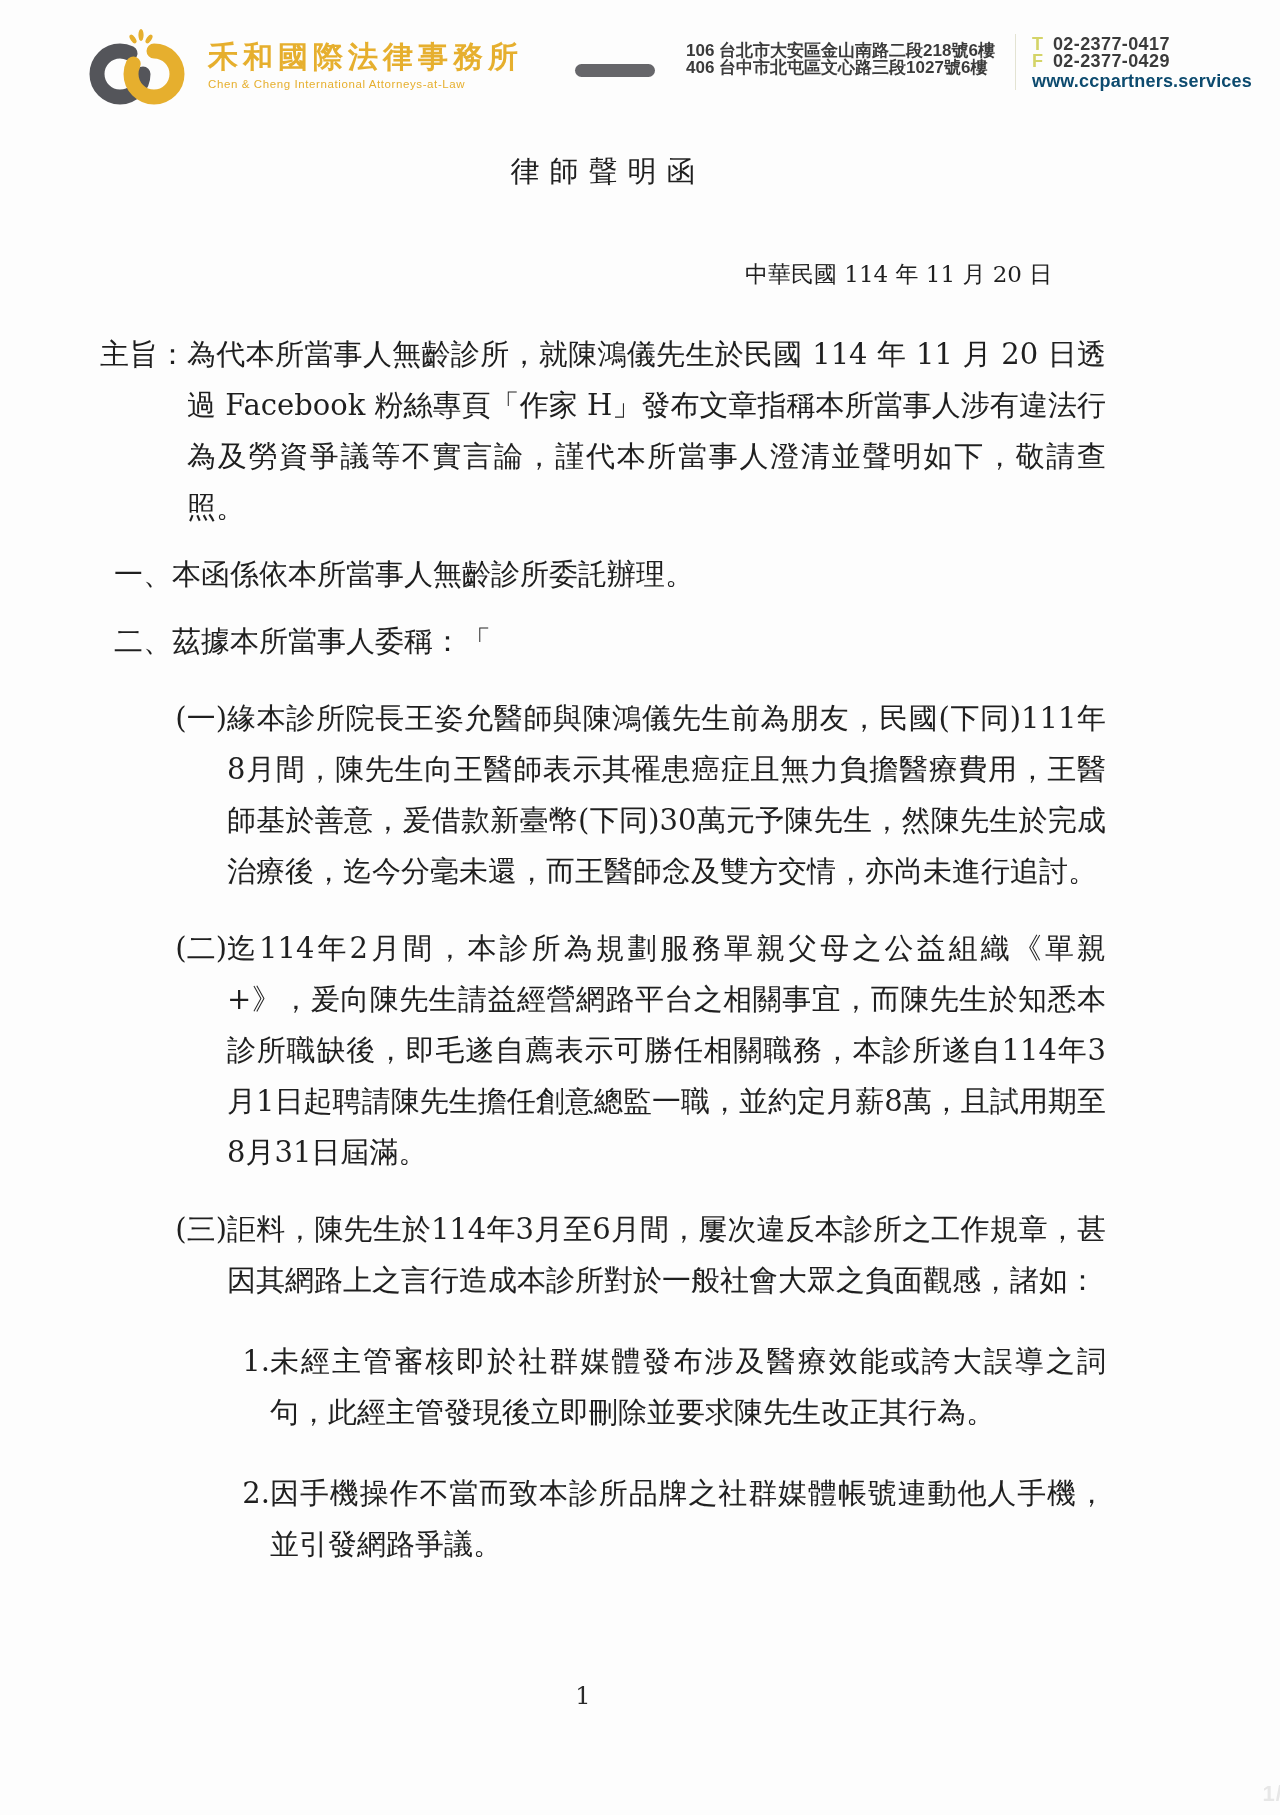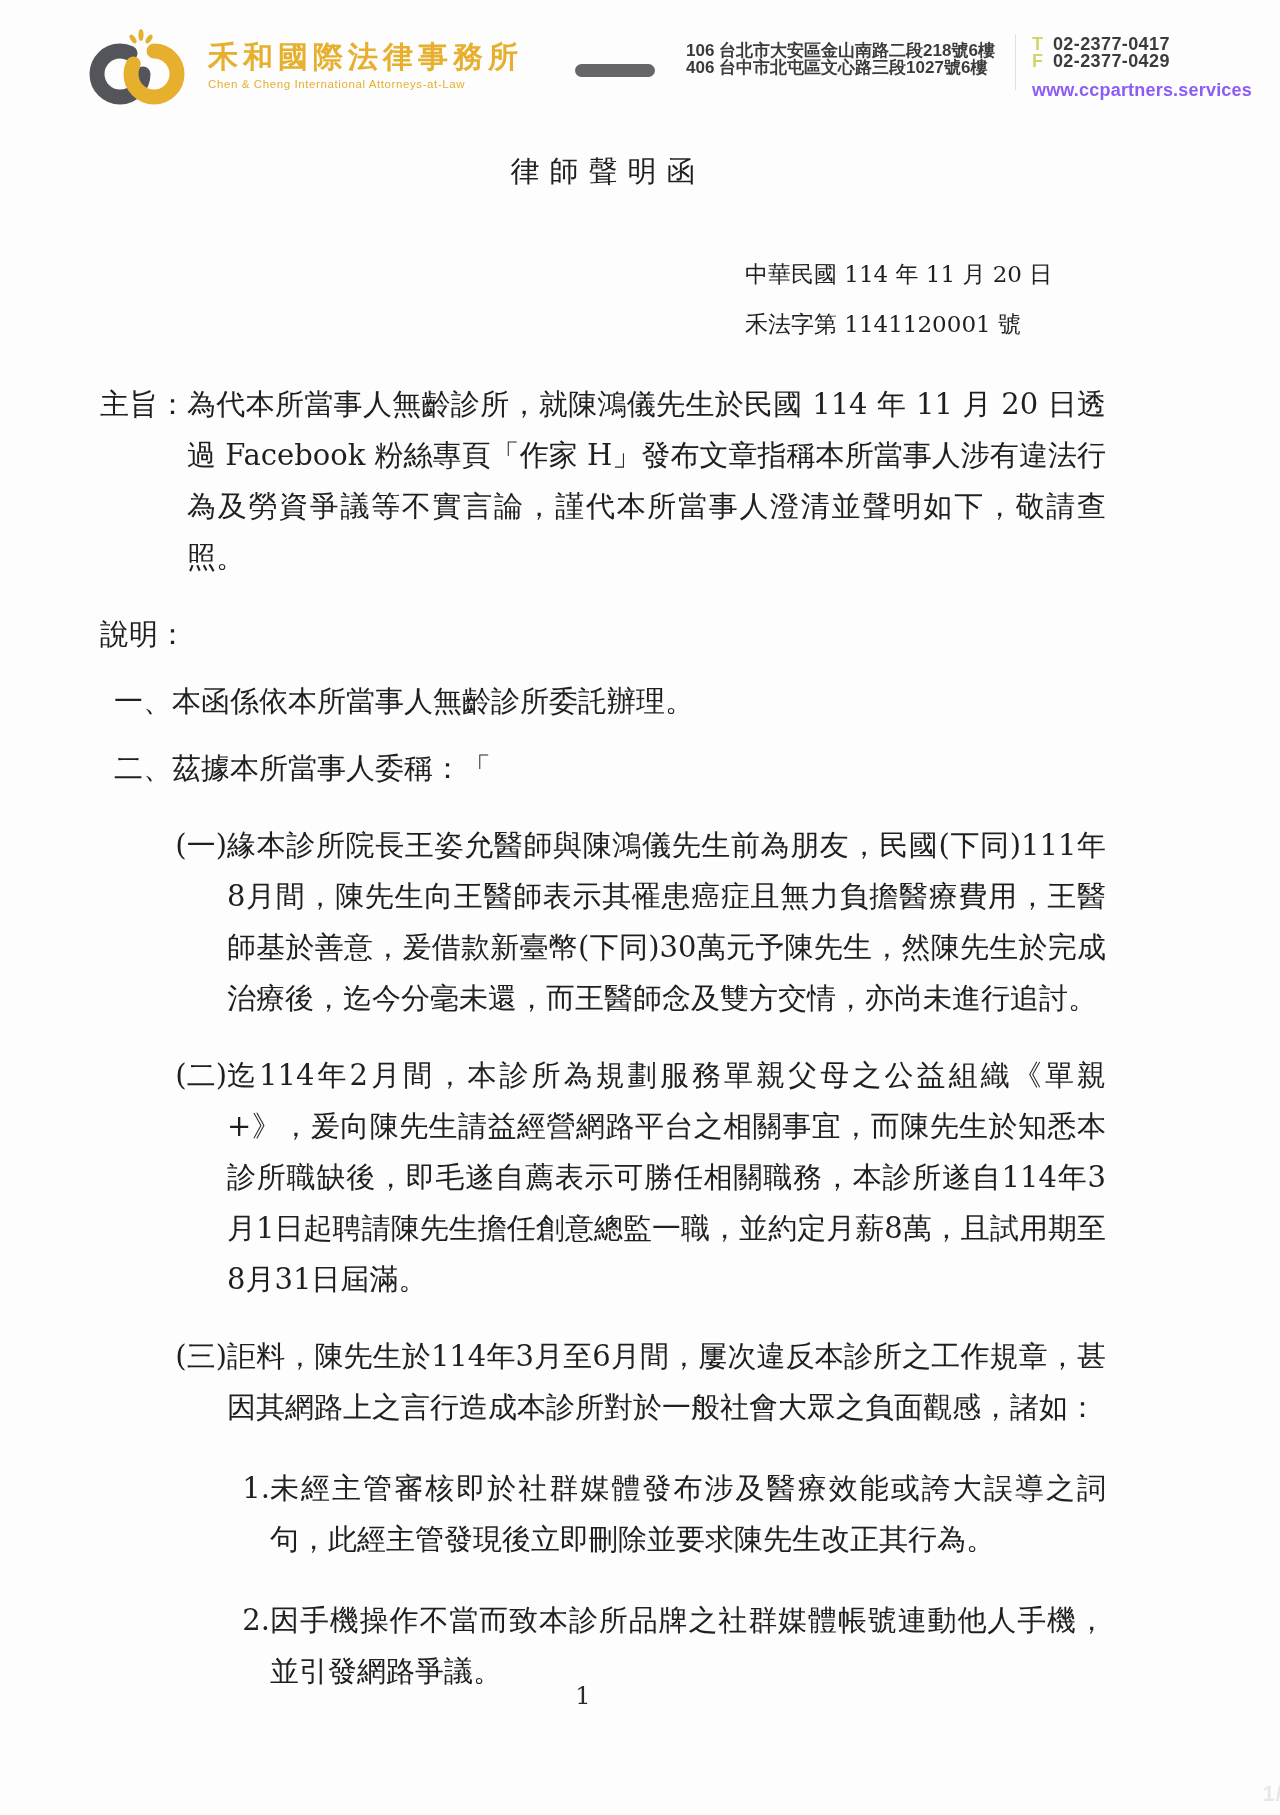--- a/index.html
+++ b/index.html
@@ -36,21 +36,21 @@
   .lh-spacer{flex:1 1 auto;}
   .addr{
     padding-top:16px;text-align:left;
     font-size:17px;font-weight:700;color:#3b3b3b;
     line-height:17px;white-space:nowrap;
   }
   .vdiv{width:1px;height:56px;background:#e3e3d2;margin:8px 16px 0 20px;}
   .contact{padding-top:10px;font-size:18px;line-height:17px;white-space:nowrap;}
   .crow .clabel{color:#D4D468;font-weight:700;display:inline-block;width:16px;}
   .crow .cval{color:#3b3b3b;font-weight:700;letter-spacing:.4px;}
-  .web{color:#8b5cf6;font-weight:700;margin-top:12px;letter-spacing:.2px;}
+  .web{color:#0c4a6e;font-weight:700;margin-top:3px;letter-spacing:.2px;}
   
   .doc{
     position:absolute;top:110px;left:0;right:0;
     padding:0 202px 0 88px;
     font-size:29px;line-height:51px;margin-left:12px;
   }
   .title{
     margin:36px 0 0 0;text-align:center;
     font-size:29px;font-weight:400;letter-spacing:10px;text-indent:10px;
   }
@@ -119,29 +119,27 @@
       </div>
       <div class="web">www.ccpartners.services</div>
     </div>
   </header>
 
   <main class="doc">
     <h1 class="title">律師聲明函</h1>
 
     <div class="dates">
       <div>中華民國 114 年 11 月 20 日</div>
-      <div>禾法字第 1141120001 號</div>
     </div>
 
     <div class="row subject">
       <div class="lbl w72">主旨：</div>
       <div class="txt">為代本所當事人無齡診所，就陳鴻儀先生於民國 114 年 11 月 20 日透過 Facebook 粉絲專頁「作家 H」發布文章指稱本所當事人涉有違法行為及勞資爭議等不實言論，謹代本所當事人澄清並聲明如下，敬請查照。</div>
     </div>
 
-    <div class="explain">說明：</div>
 
     <div class="row item">
       <div class="lbl w72">一、</div>
       <div class="txt">本函係依本所當事人無齡診所委託辦理。</div>
     </div>
 
     <div class="row item">
       <div class="lbl w72">二、</div>
       <div class="txt">茲據本所當事人委稱：「</div>
     </div>

